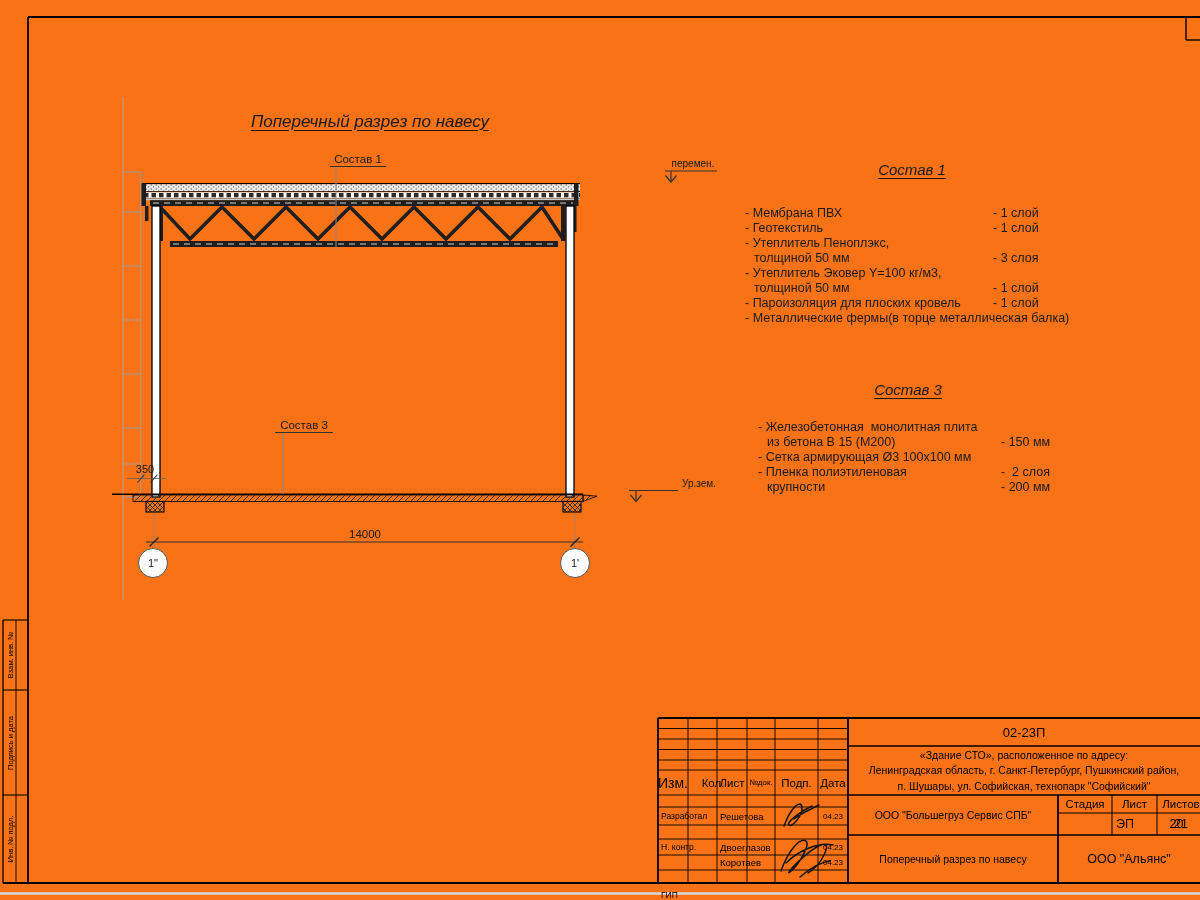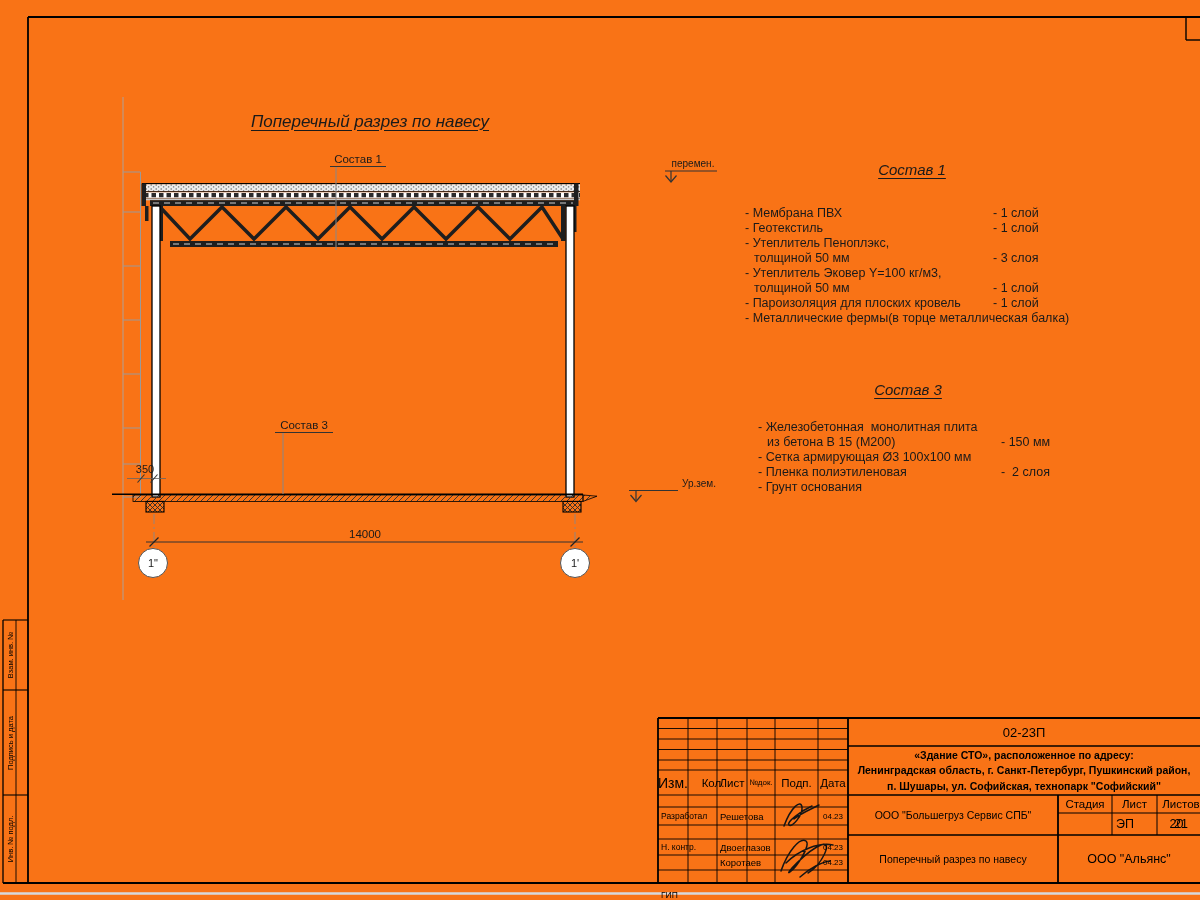--- a/index.html
+++ b/index.html
@@ -202,25 +202,25 @@
     <div class="mat-row"><span>- Пароизоляция для плоских кровель</span><span class="val">- 1 слой</span></div>
     <div class="mat-row"><span>- Металлические фермы(в торце металлическая балка)</span><span class="val"></span></div>
   </div>
 
   <div class="abs ctr it und" style="left:841px;top:379px;width:134px;height:20px;font-size:15px;">Состав 3</div>
   <div id="s3-list" class="abs" style="left:758px;top:420px;width:330px;">
     <div class="mat-row"><span>- Железобетонная  монолитная плита</span><span class="val"></span></div>
     <div class="mat-row ind"><span>из бетона В 15 (М200)</span><span class="val">- 150 мм</span></div>
     <div class="mat-row"><span>- Сетка армирующая Ø3 100х100 мм</span><span class="val"></span></div>
     <div class="mat-row"><span>- Пленка полиэтиленовая</span><span class="val">-  2 слоя</span></div>
-    <div class="mat-row"><span>- Грунт основания</span><span class="val"></span></div>
+    <div class="mat-row ind"><span>крупности</span><span class="val">- 200 мм</span></div>
   </div>
 
   <div class="abs ctr tb" style="left:848px;top:718px;width:352px;height:28px;font-size:13px;">02-23П</div>
-  <div class="abs tb" style="left:848px;top:747px;width:352px;height:47px;font-size:10.5px;font-weight:bold;">
+  <div class="abs tb" style="left:848px;top:747px;width:352px;height:47px;font-size:10.5px;">
     <div class="ctr" style="height:15.5px;">«Здание СТО», расположенное по адресу:</div>
     <div class="ctr" style="height:15.5px;">Ленинградская область, г. Санкт-Петербург, Пушкинский район,</div>
     <div class="ctr" style="height:15.5px;">п. Шушары, ул. Софийская, технопарк "Софийский"</div>
   </div>
 
   <div class="abs ctr tb" style="left:658px;top:770px;width:30px;height:25px;font-size:14px;">Изм.</div>
   <div class="abs ctr tb" style="left:688px;top:770px;width:50px;height:25px;font-size:11.5px;">Кол.</div>
   <div class="abs ctr tb" style="left:717px;top:770px;width:30px;height:25px;font-size:11.5px;">Лист</div>
   <div class="abs ctr tb" style="left:747px;top:770px;width:28px;height:25px;font-size:8px;">№док.</div>
   <div class="abs ctr tb" style="left:775px;top:770px;width:43px;height:25px;font-size:11.5px;">Подп.</div>

